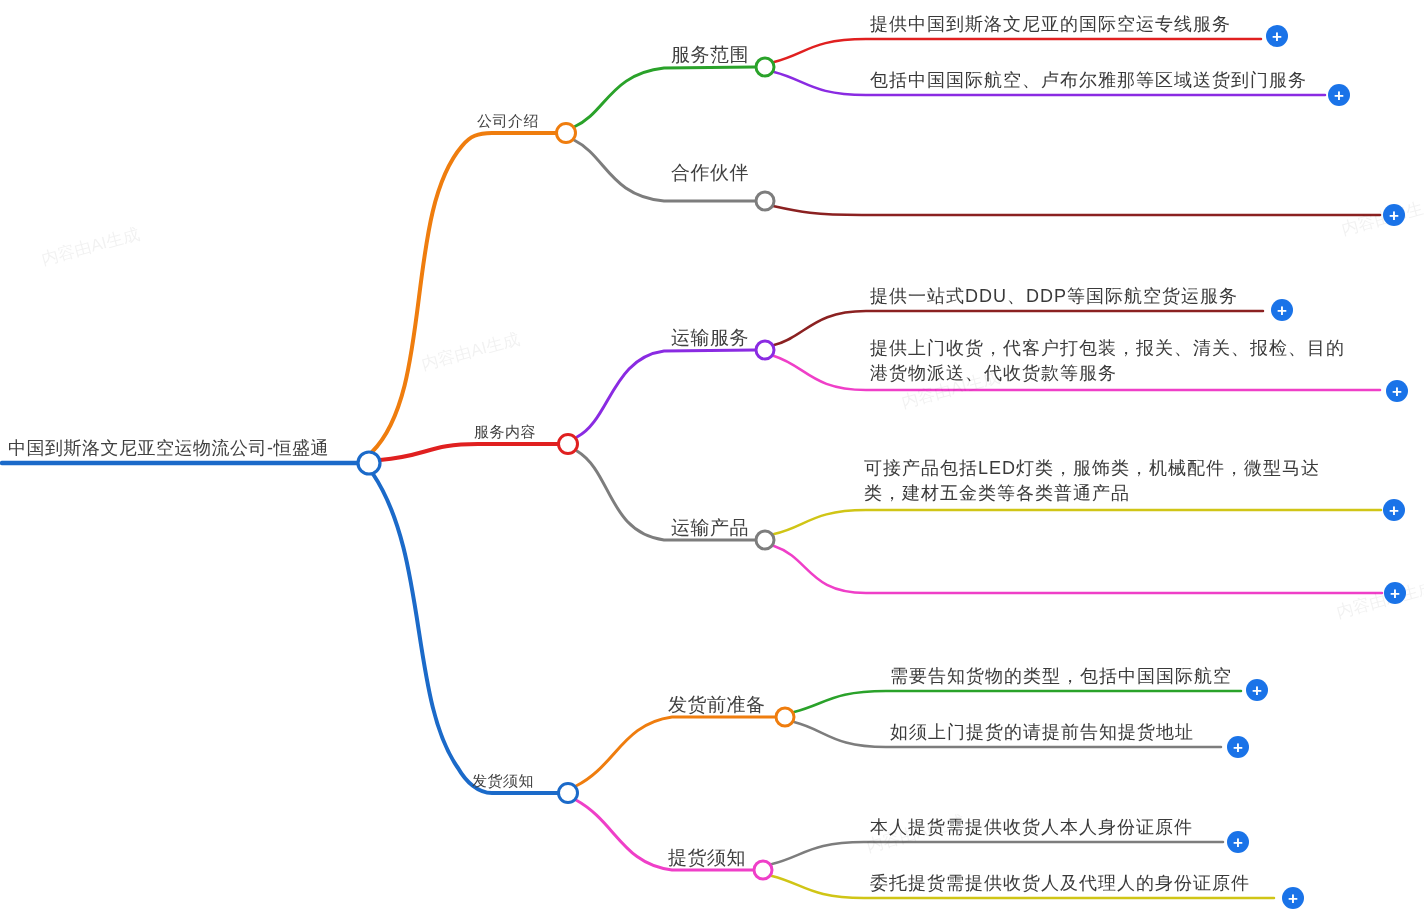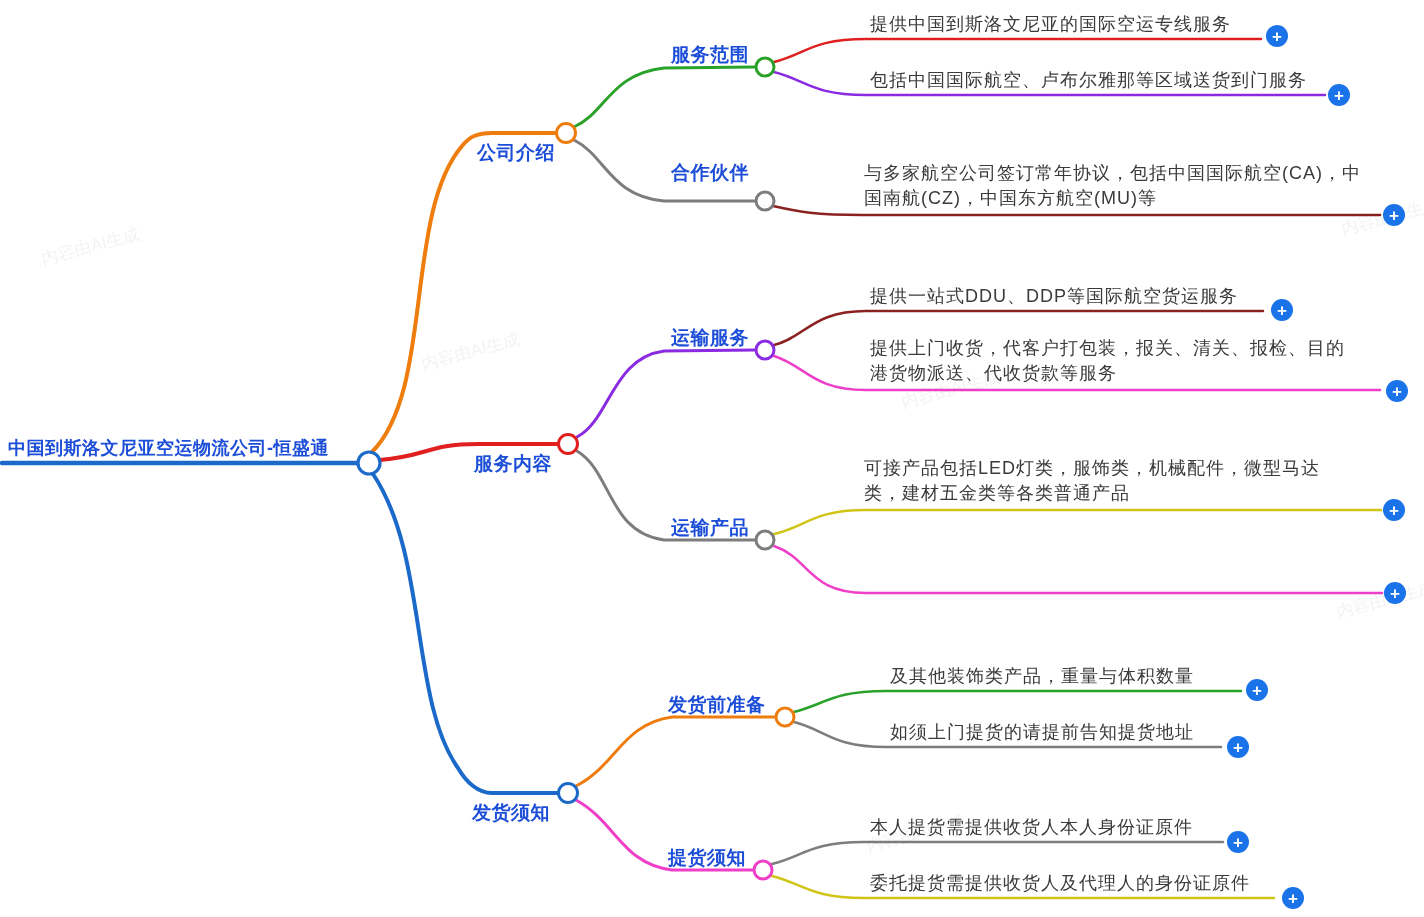--- a/index.html
+++ b/index.html
@@ -2,25 +2,25 @@
 <html><head>
 <meta charset="utf-8">
 <style>
   html,body { margin:0; padding:0; background:#ffffff; }
   .canvas {
     position:relative; width:1424px; height:917px; background:#ffffff;
     overflow:hidden; font-family:"Liberation Sans","DejaVu Sans",sans-serif;
   }
   .canvas svg { position:absolute; left:0; top:0; }
   .label {
-    position:absolute; font-weight:bold; color:#1d4ed8;
+    position:absolute; font-weight:normal; color:#404040;
     white-space:nowrap; line-height:22px; letter-spacing:0.5px;
   }
   .root-label { font-size:18px; }
-  .n1 { font-size:19px;margin-top:32px; }
+  .n1 { font-size:15px; }
   .n2 { font-size:19px; }
   .leaf {
     position:absolute; font-size:18px; color:#3a3a3a;
     line-height:25px; letter-spacing:1px;
   }
   .nowrap { white-space:nowrap; }
   .plus {
     position:absolute; width:22px; height:22px; border-radius:50%;
     background:#1a73e8; color:#ffffff; display:flex; align-items:center;
     justify-content:center; font-size:17px; font-weight:bold; line-height:1;
@@ -90,25 +90,24 @@
 
   <div class="label n2" style="left:671px;top:44px">服务范围</div>
   <div class="label n2" style="left:671px;top:162px">合作伙伴</div>
   <div class="label n2" style="left:671px;top:327px">运输服务</div>
   <div class="label n2" style="left:671px;top:517px">运输产品</div>
   <div class="label n2" style="left:668px;top:694px">发货前准备</div>
   <div class="label n2" style="left:668px;top:847px">提货须知</div>
 
   <div class="leaf nowrap" style="left:870px;top:12px">提供中国到斯洛文尼亚的国际空运专线服务</div>
   <div class="leaf nowrap" style="left:870px;top:68px">包括中国国际航空、卢布尔雅那等区域送货到门服务</div>
-  <div class="leaf" style="left:864px;top:161px;width:505px">与多家航空公司签订常年协议，包括中国国际航空(CA)，中国南航(CZ)，中国东方航空(MU)等</div>
   <div class="leaf nowrap" style="left:870px;top:284px">提供一站式DDU、DDP等国际航空货运服务</div>
   <div class="leaf" style="left:870px;top:336px;width:490px">提供上门收货，代客户打包装，报关、清关、报检、目的港货物派送、代收货款等服务</div>
   <div class="leaf" style="left:864px;top:456px;width:466px">可接产品包括LED灯类，服饰类，机械配件，微型马达类，建材五金类等各类普通产品</div>
-  <div class="leaf nowrap" style="left:890px;top:664px">及其他装饰类产品，重量与体积数量</div>
+  <div class="leaf nowrap" style="left:890px;top:664px">需要告知货物的类型，包括中国国际航空</div>
   <div class="leaf nowrap" style="left:890px;top:720px">如须上门提货的请提前告知提货地址</div>
   <div class="leaf nowrap" style="left:870px;top:815px">本人提货需提供收货人本人身份证原件</div>
   <div class="leaf nowrap" style="left:870px;top:871px">委托提货需提供收货人及代理人的身份证原件</div>
 
   <div class="plus" style="left:1266px;top:25px">+</div>
   <div class="plus" style="left:1328px;top:84px">+</div>
   <div class="plus" style="left:1383px;top:204px">+</div>
   <div class="plus" style="left:1271px;top:299px">+</div>
   <div class="plus" style="left:1386px;top:380px">+</div>
   <div class="plus" style="left:1383px;top:499px">+</div>

